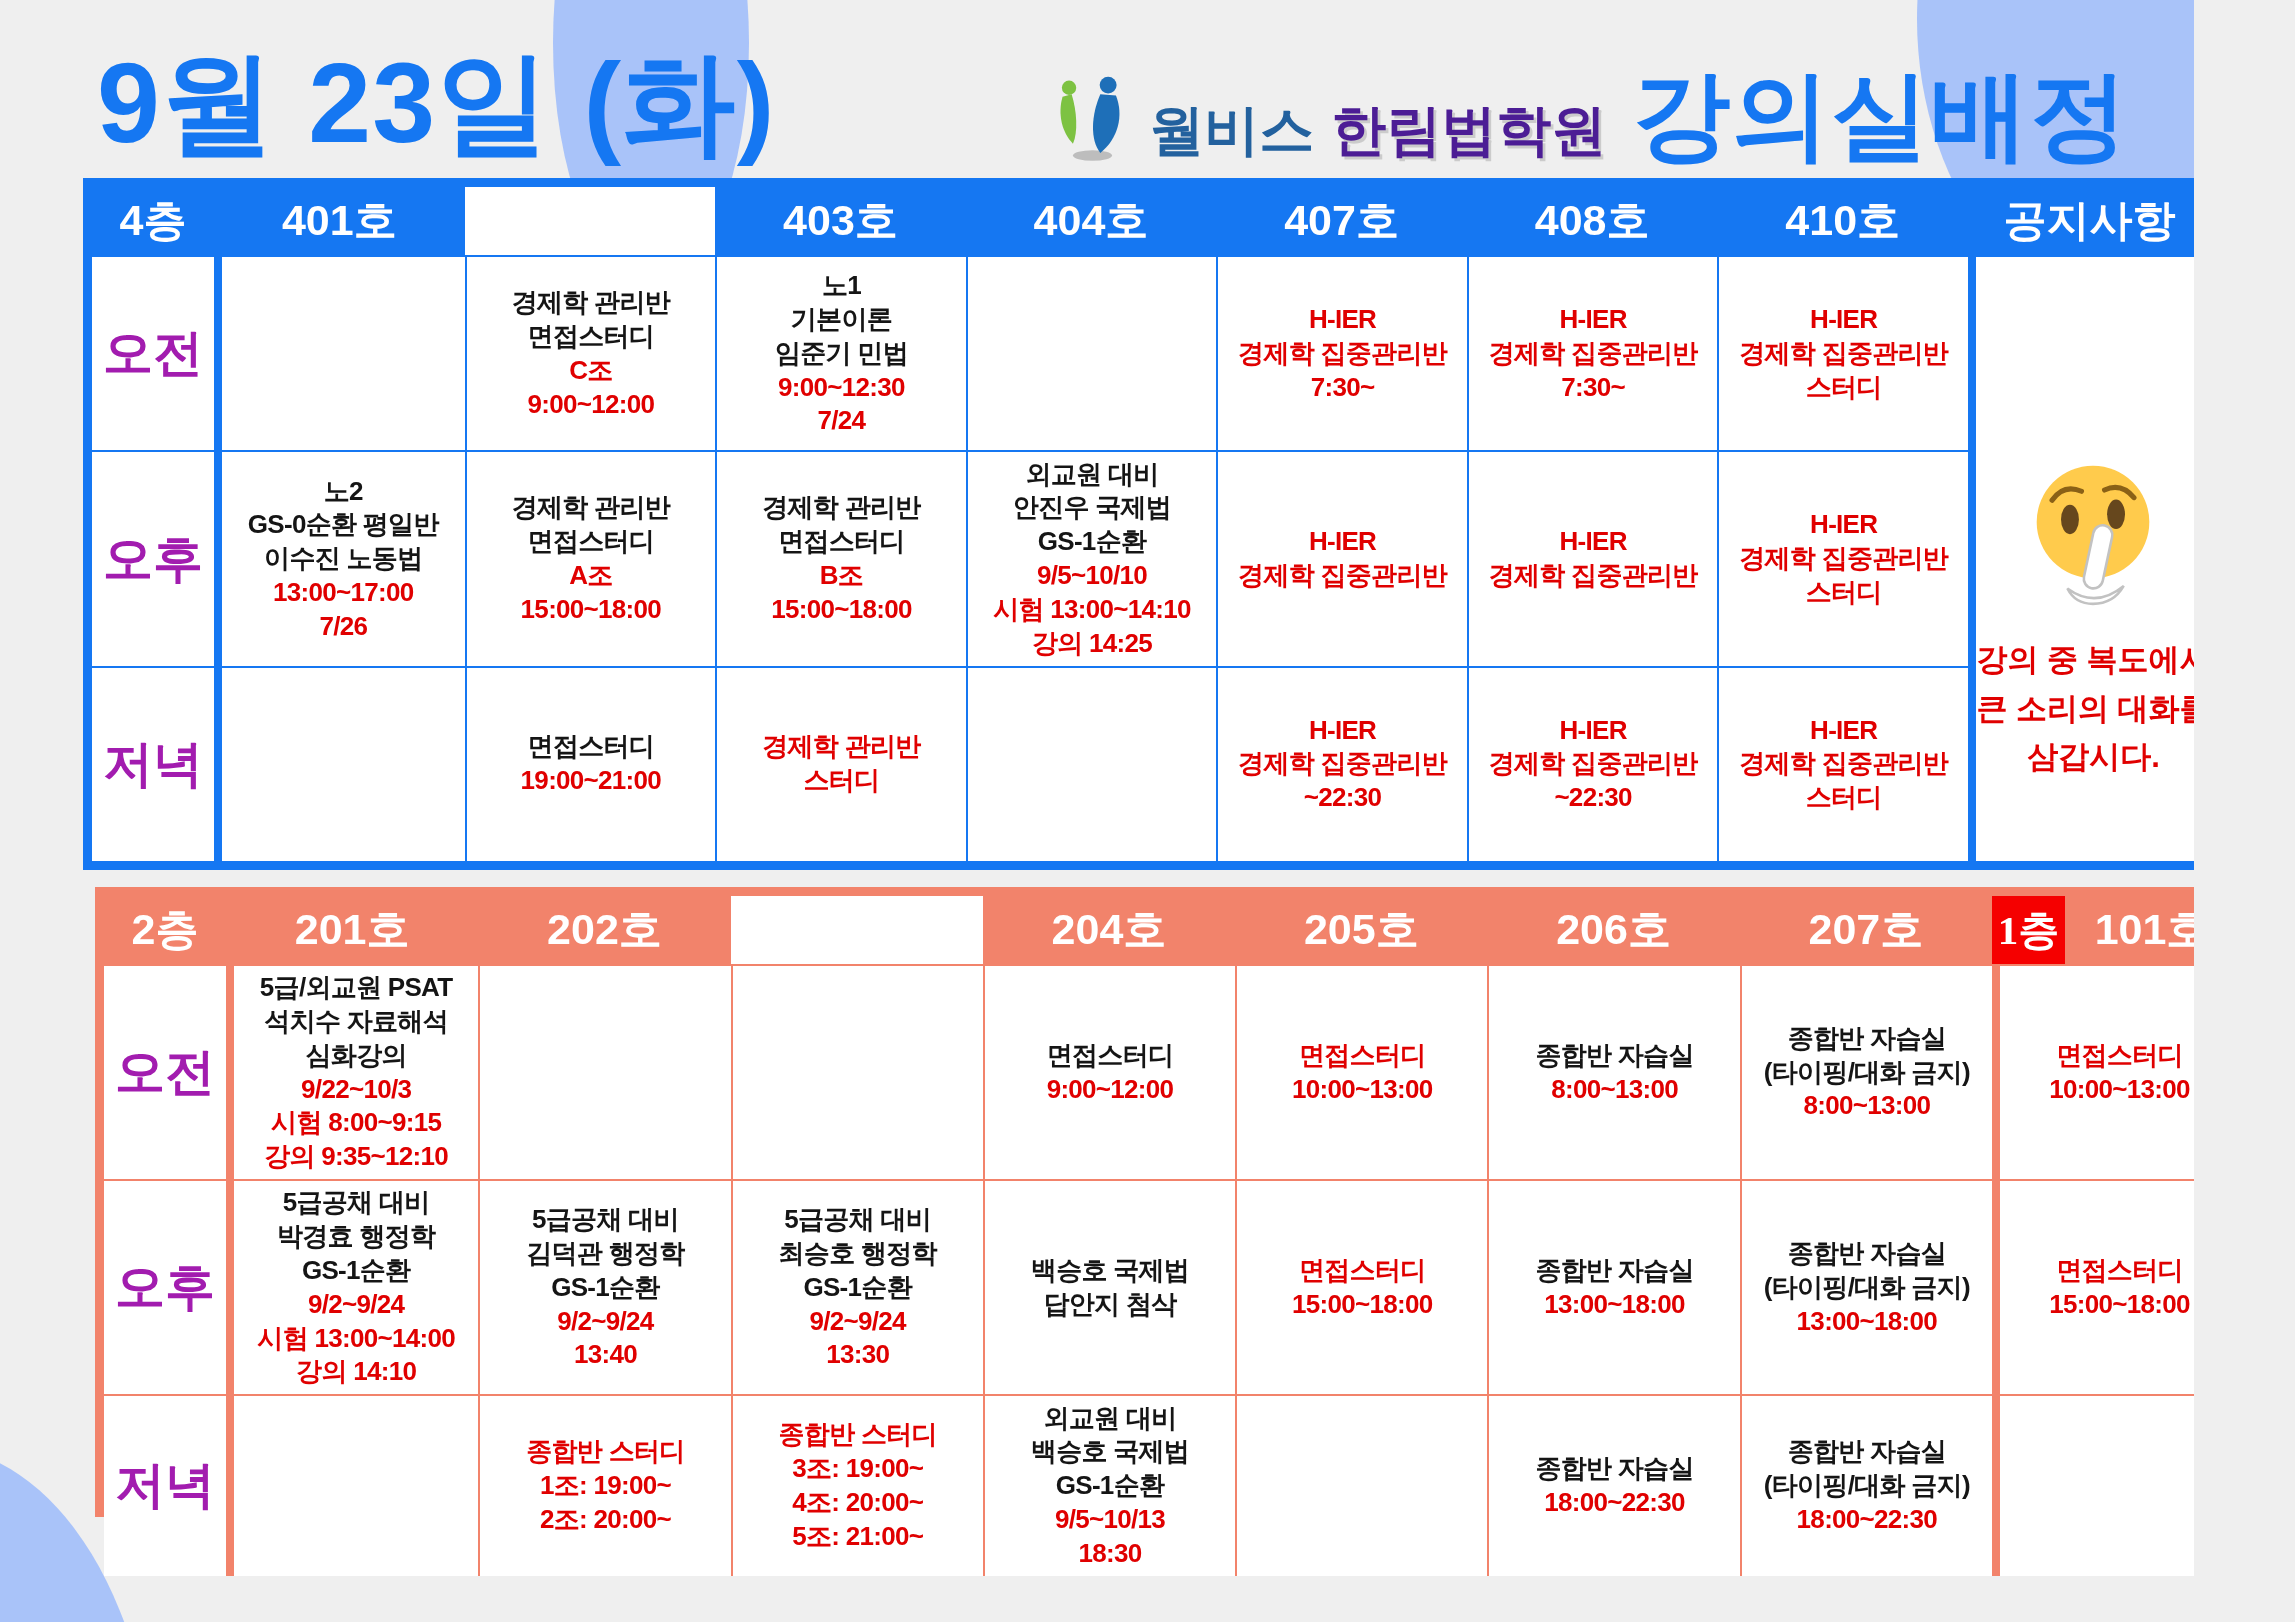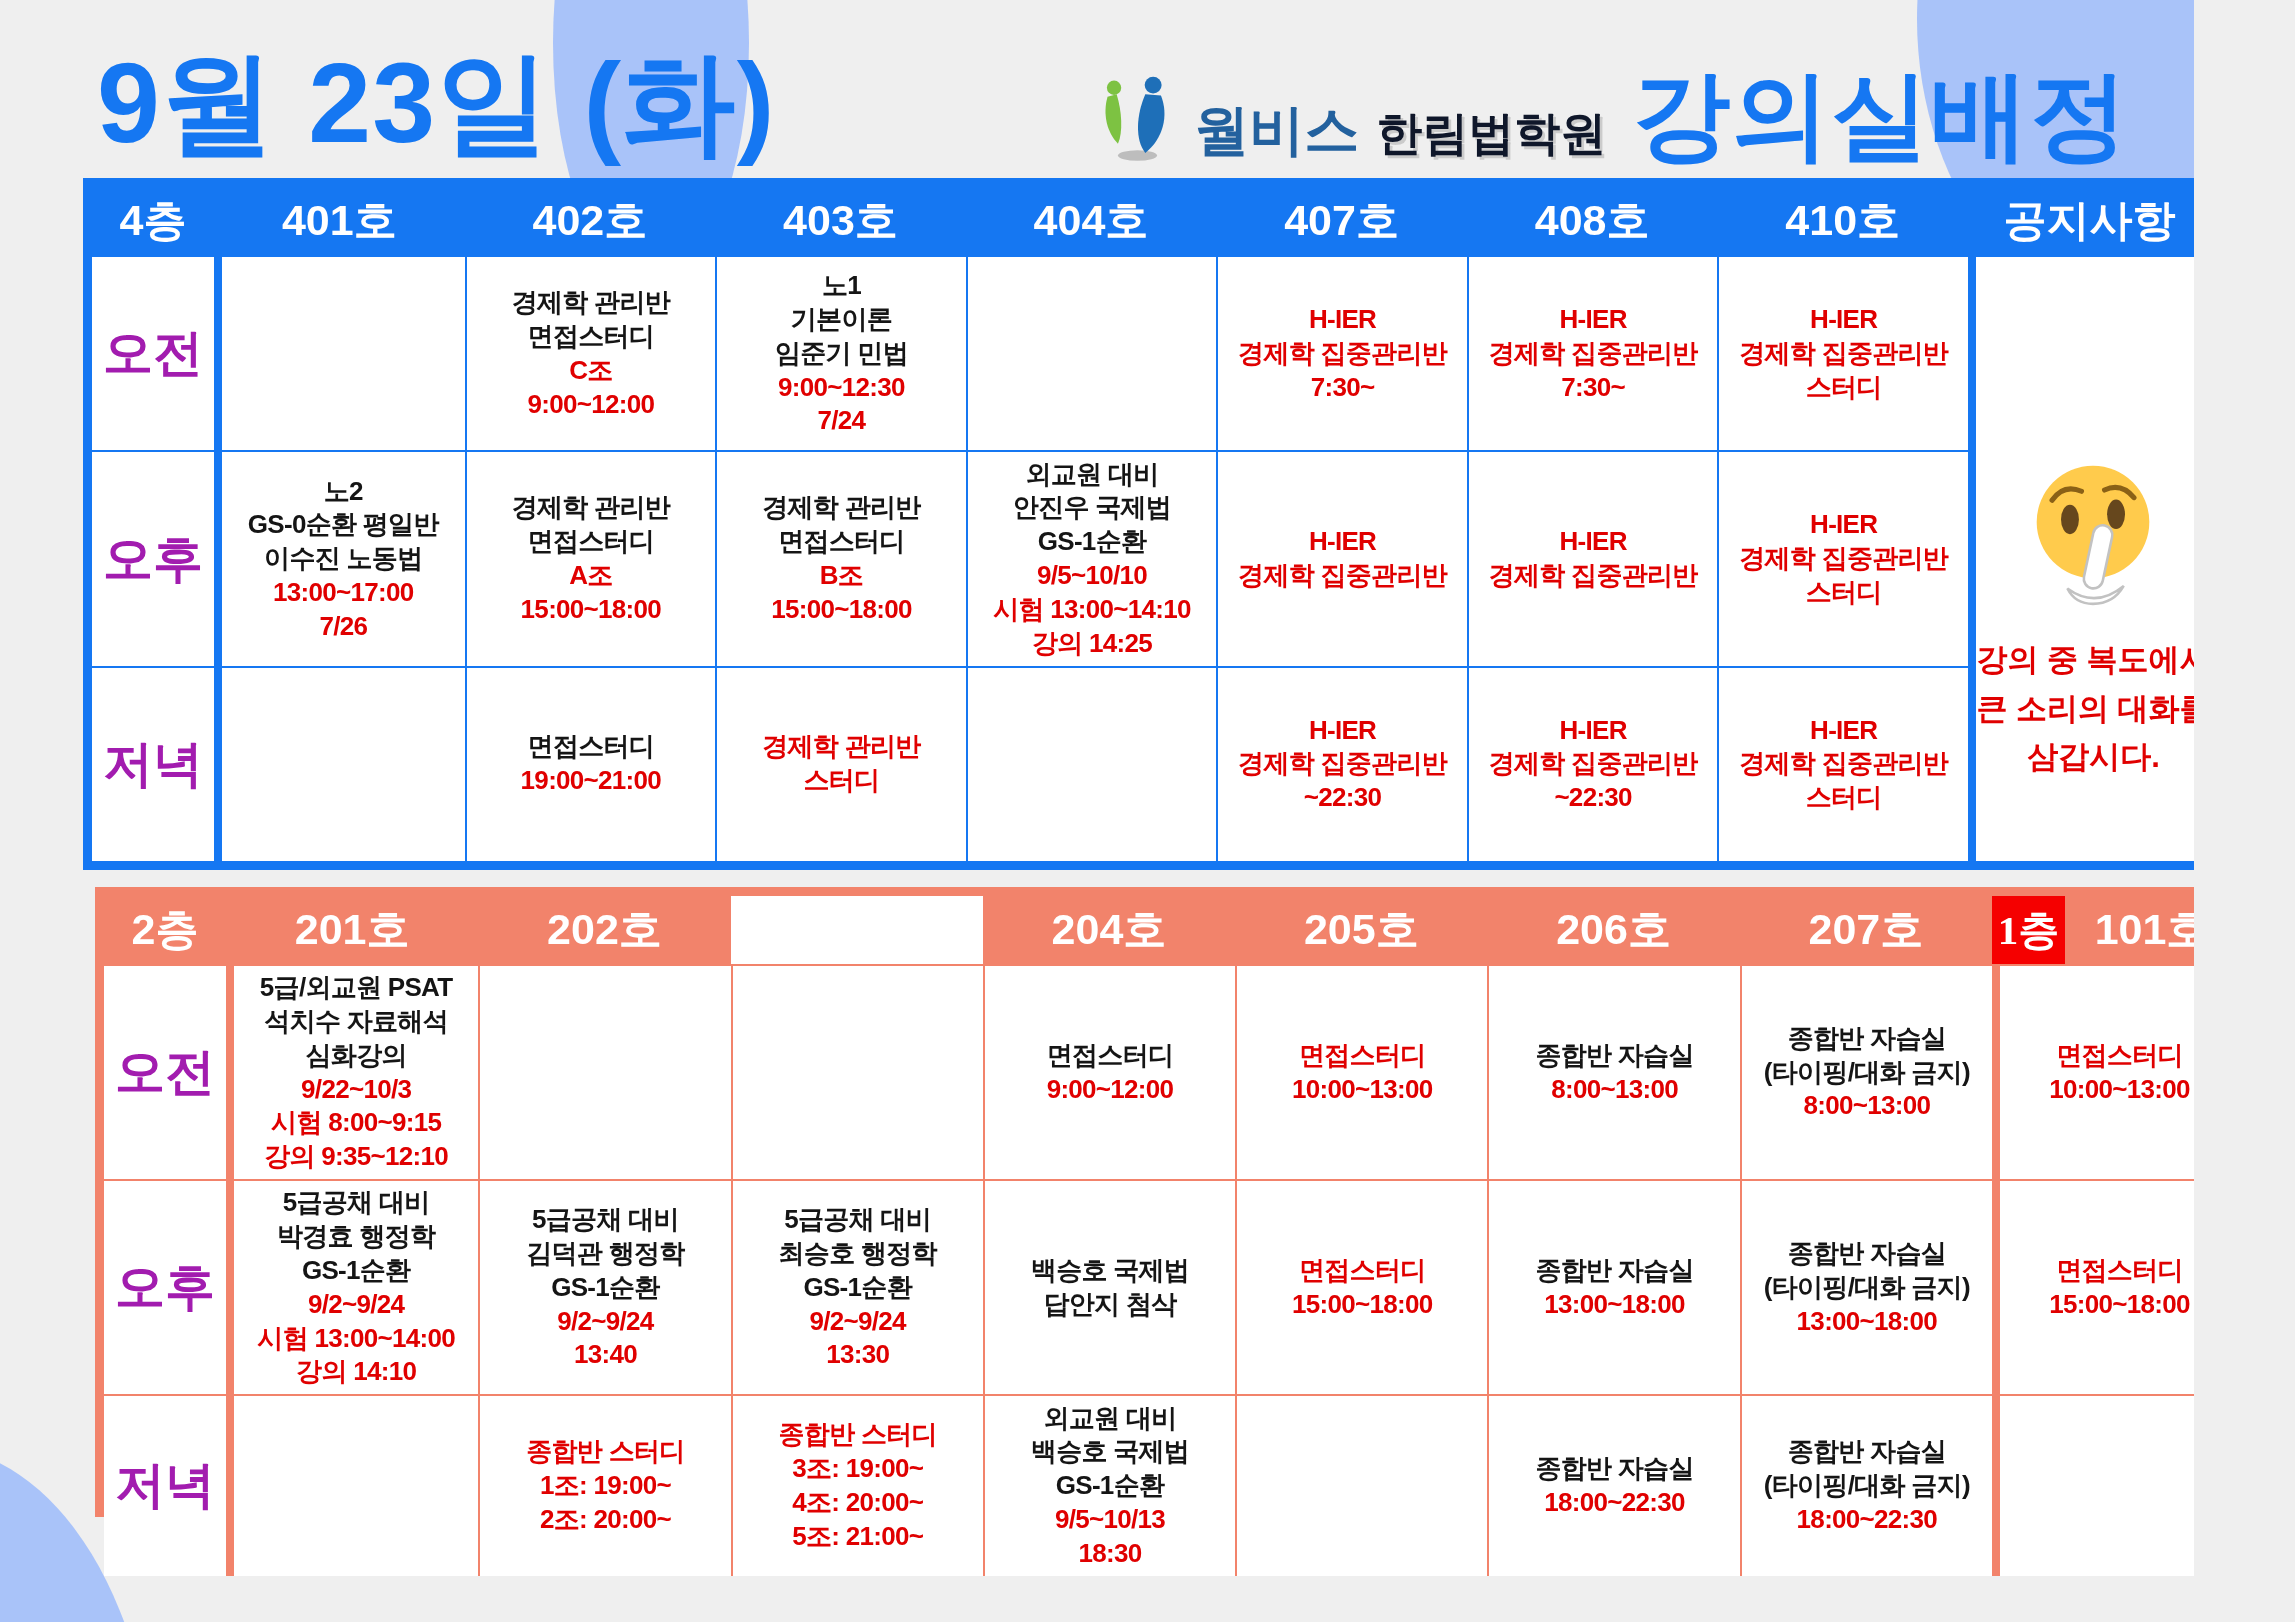--- a/index.html
+++ b/index.html
@@ -16,21 +16,21 @@
   .blob-b{left:1917px;top:-308px;width:543px;height:654px;}
   .blob-c{left:2215px;top:1171px;width:445px;height:445px;}
   .blob-d{left:-288px;top:1447px;width:445px;height:733px;}
 
   
   .title{position:absolute;left:97px;top:27.5px;z-index:2;
     font-size:113px;font-weight:800;color:#1577F2;letter-spacing:1.3px;white-space:nowrap;}
   .brand{position:absolute;right:65px;top:51px;z-index:2;display:flex;align-items:baseline;gap:17px;white-space:nowrap;}
   .brand .licon{align-self:center;margin-bottom:-6.5px;}
   .brand-wolbis{font-size:55px;font-weight:800;color:#23619E;}
-  .brand-hallym{font-size:46px;font-weight:800;color:#0f172a;text-shadow:2.6px 2.6px 0 rgba(0,0,0,0.15);}
+  .brand-hallym{font-size:55px;font-weight:800;color:#4c1d95;text-shadow:2.6px 2.6px 0 rgba(0,0,0,0.15);}
   .brand-assign{font-size:98px;font-weight:800;color:#1577F2;margin-left:9.2px;letter-spacing:1.3px;}
 
   
   .grid{position:absolute;display:grid;background:#fff;z-index:1;}
   #t4f{left:83px;top:178px;width:2119px;height:674px;border:9.2px solid #1577F2;
        grid-template-columns:122px repeat(7,1fr) 243px;
        grid-template-rows:68px repeat(3,1fr);--line:#1577F2;}
   #t2f{left:95px;top:887px;width:2135px;height:612px;border:9.2px solid #F2836B;
        grid-template-columns:122px repeat(7,1fr) 73px 174px;
        grid-template-rows:68px 1.25fr 1.09fr 1fr;--line:#F2836B;}
@@ -79,21 +79,20 @@
       </svg>
     </span>
     <span class="brand-wolbis">월비스</span>
     <span class="brand-hallym">한림법학원</span>
     <span class="brand-assign">강의실배정</span>
   </div>
 
   <div class="grid" id="t4f">
       <div class="hcell" style="grid-area: 1 / 1;">4층</div>
       <div class="hcell" style="grid-area: 1 / 2;">401호</div>
-      <div class="hcell" style="grid-area: 1 / 3;">402호</div>
       <div class="hcell" style="grid-area: 1 / 4;">403호</div>
       <div class="hcell" style="grid-area: 1 / 5;">404호</div>
       <div class="hcell" style="grid-area: 1 / 6;">407호</div>
       <div class="hcell" style="grid-area: 1 / 7;">408호</div>
       <div class="hcell" style="grid-area: 1 / 8;">410호</div>
       <div class="hcell" style="grid-area: 1 / 9;">공지사항</div>
       <div class="rlabel" style="grid-area: 2 / 1;">오전</div>
       <div class="cell tl" style="grid-area: 2 / 2;"></div>
       <div class="cell" style="grid-area: 2 / 3;">
         <span class="ln k">경제학 관리반</span>

